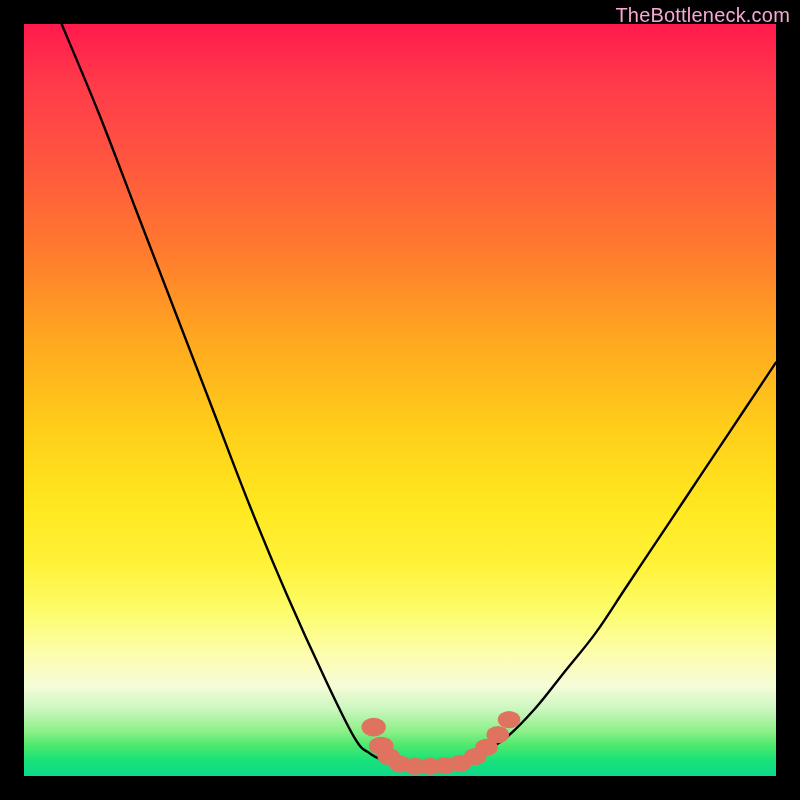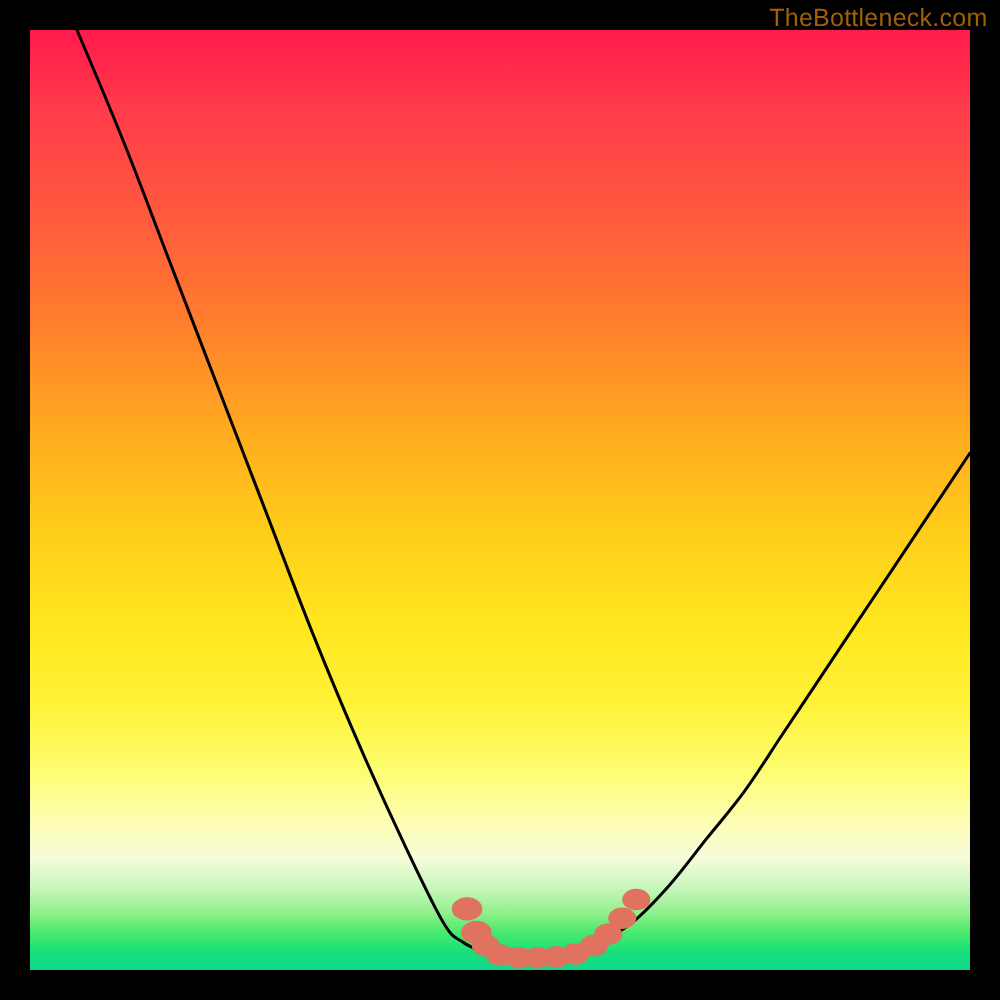--- a/index.html
+++ b/index.html
@@ -40,21 +40,21 @@
       #8ef089 94%,
       #4be96d 96%,
       #17e17a 98%,
       #0fd98c 100%
     );
   }
   .watermark {
     position: absolute;
     top: 4px;
     right: 10px;
-    color: #a16207;
+    color: #f9a8d4;
     font-size: 20px;
     letter-spacing: 0.2px;
     font-weight: 500;
     user-select: none;
   }
   svg.curve {
     position: absolute;
     left: 0; top: 0;
     width: 752px;
     height: 752px;

